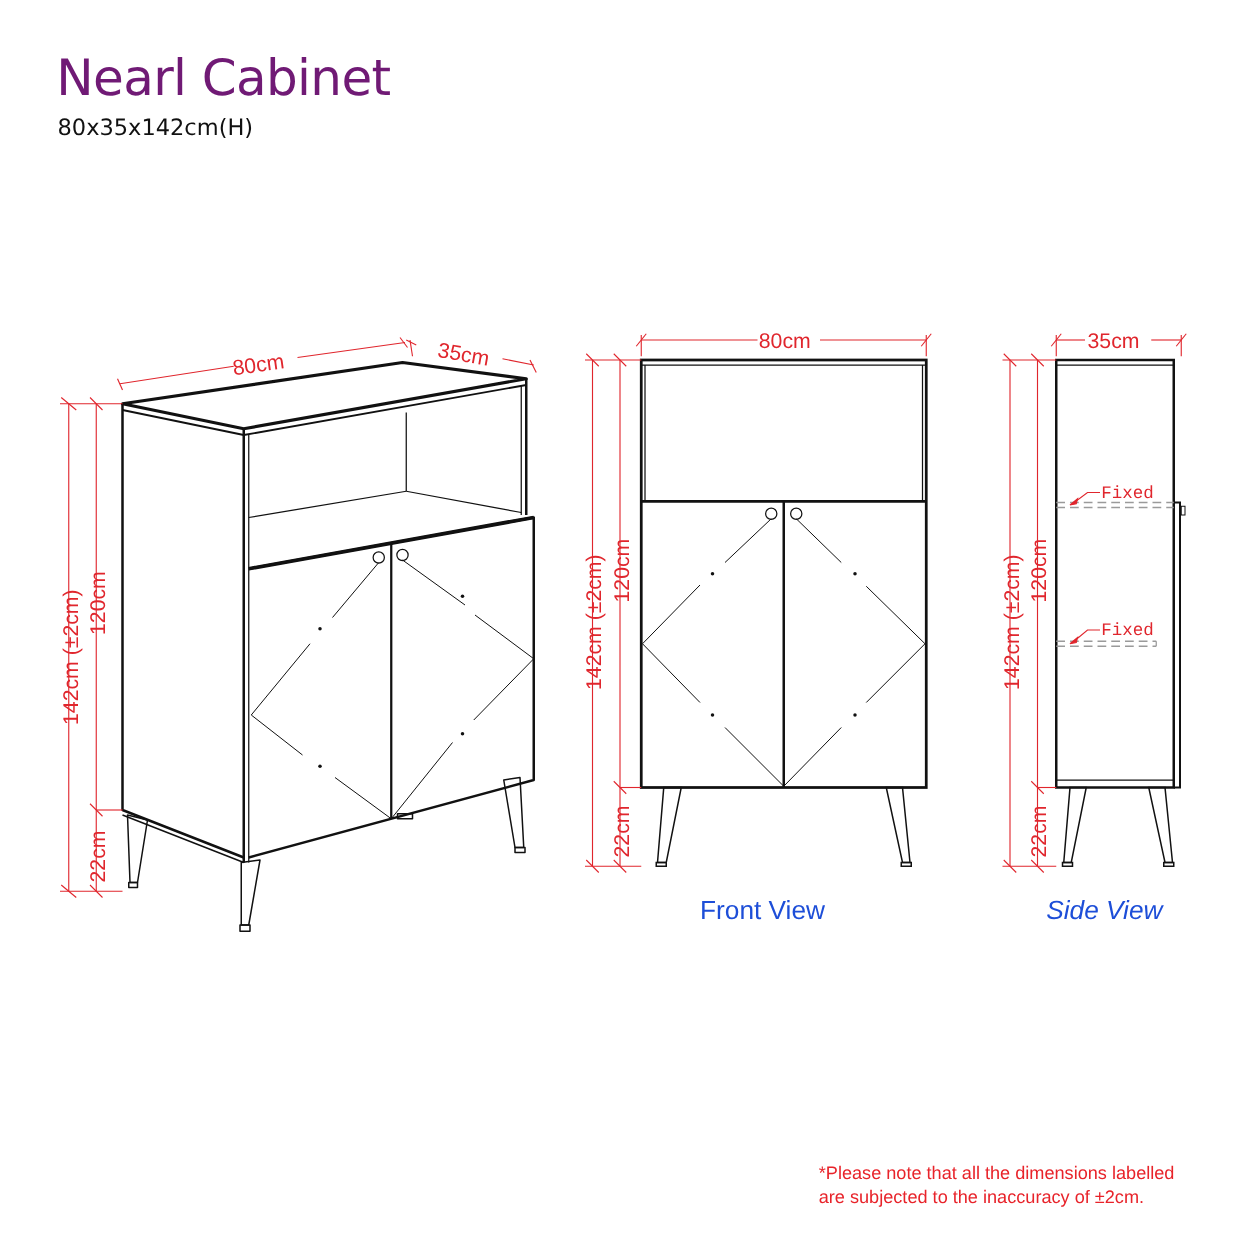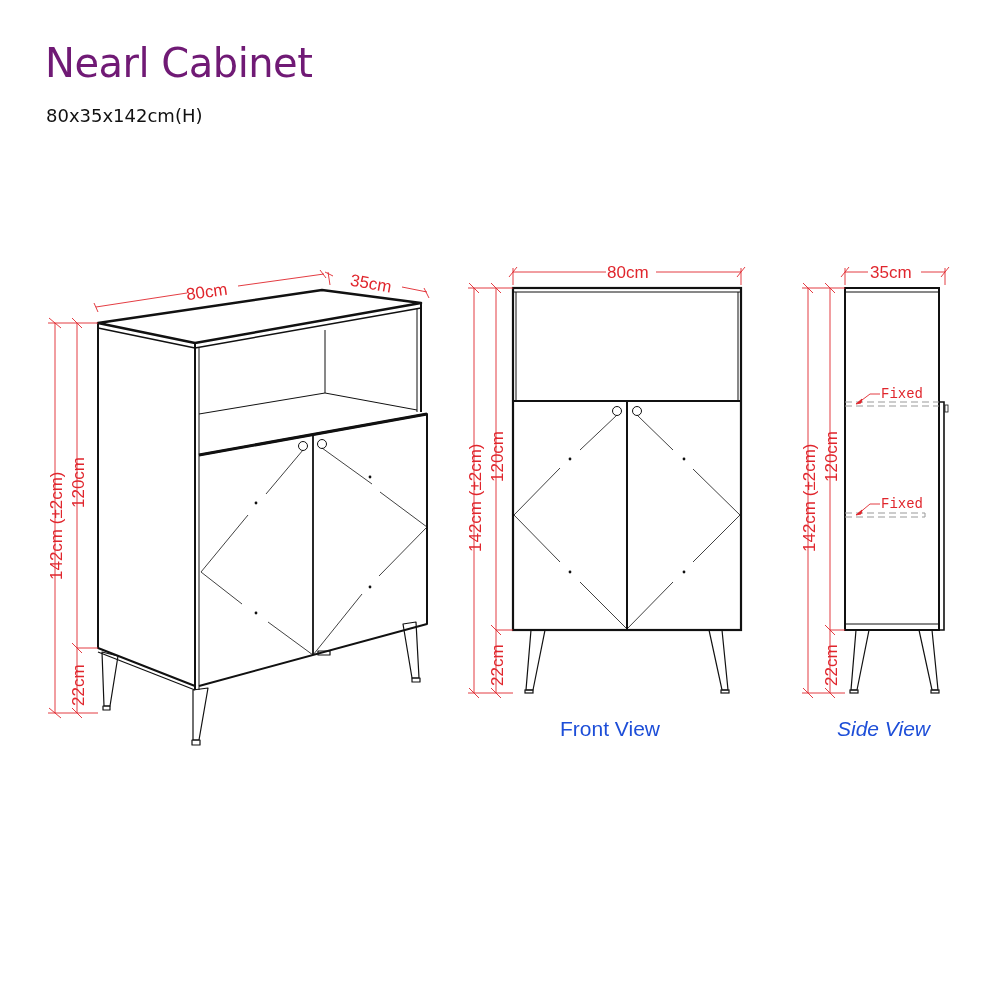--- a/index.html
+++ b/index.html
@@ -1,18 +1,18 @@
 <!DOCTYPE html>
 <html><head>
 <meta charset="utf-8">
 <style>
   html, body { margin:0; padding:0; background:#ffffff; }
   body { width:1000px; height:1000px; position:relative; overflow:hidden; font-family:"Liberation Sans", sans-serif; }
   .title { position:absolute; left:45px; top:40px; font-size:40px; color:#701a75; font-family:"DejaVu Sans", sans-serif; font-weight:normal; letter-spacing:-0.5px; }
-  .subtitle { position:absolute; left:46px; top:92px; font-size:18px; color:#111; font-family:"DejaVu Sans", sans-serif;margin-top:13px; }
+  .subtitle { position:absolute; left:46px; top:92px; font-size:18px; color:#111; font-family:"DejaVu Sans", sans-serif; }
   svg.drawing { position:absolute; left:0; top:0; }
   .view-label { position:absolute; font-size:21px; color:#1d4ed8; font-family:"Liberation Sans", sans-serif; }
   .note { position:absolute; left:655px; top:930px; font-size:14.5px; line-height:19px; color:#e8232a; font-family:"Liberation Sans", sans-serif; }
   .dim { fill:#e0262d; font-family:"Liberation Sans", sans-serif; font-size:17px; }
   .fixed { fill:#e0262d; font-family:"Liberation Mono", monospace; font-size:14px; }
 </style>
 </head>
 <body>
 
 <div class="title">Nearl Cabinet</div>
@@ -205,13 +205,15 @@
   <text class="fixed" x="881" y="508">Fixed</text>
   <text class="dim" x="0" y="0" transform="translate(815 552) rotate(-90)">142cm (±2cm)</text>
   <text class="dim" x="0" y="0" transform="translate(837 482) rotate(-90)">120cm</text>
   <text class="dim" x="0" y="0" transform="translate(837 686) rotate(-90)">22cm</text>
 </svg>
 
 <div class="view-label" style="left:560px; top:717px;">Front View</div>
 <div class="view-label" style="left:837px; top:717px;font-style:italic;">Side View</div>
 
 <div class="note">
+  <div>*Please note that all the dimensions labelled</div>
+  <div>are subjected to the inaccuracy of ±2cm.</div>
 </div>
 
 </body></html>

